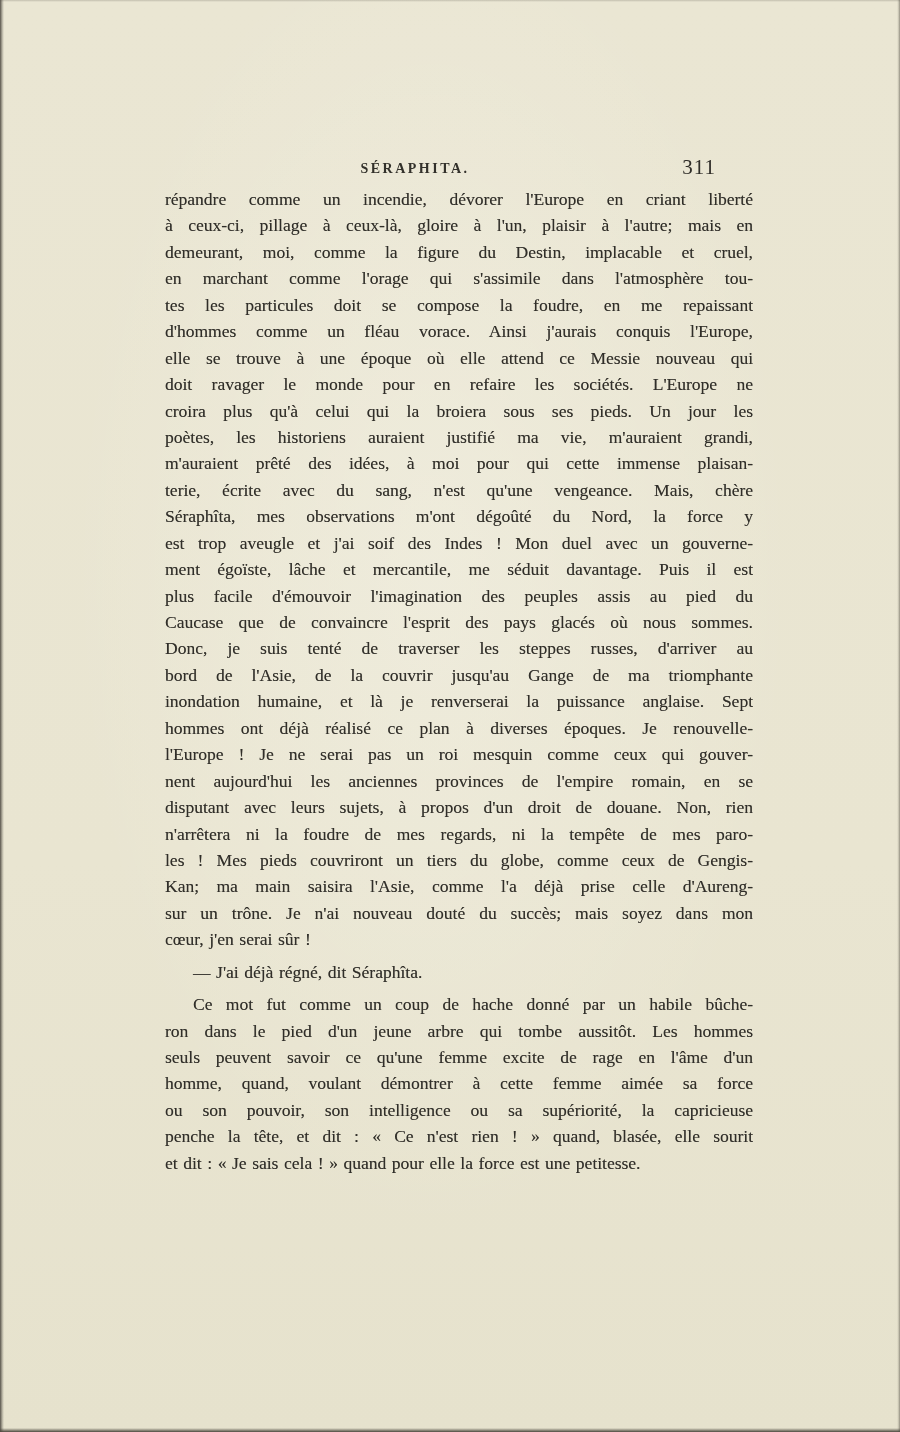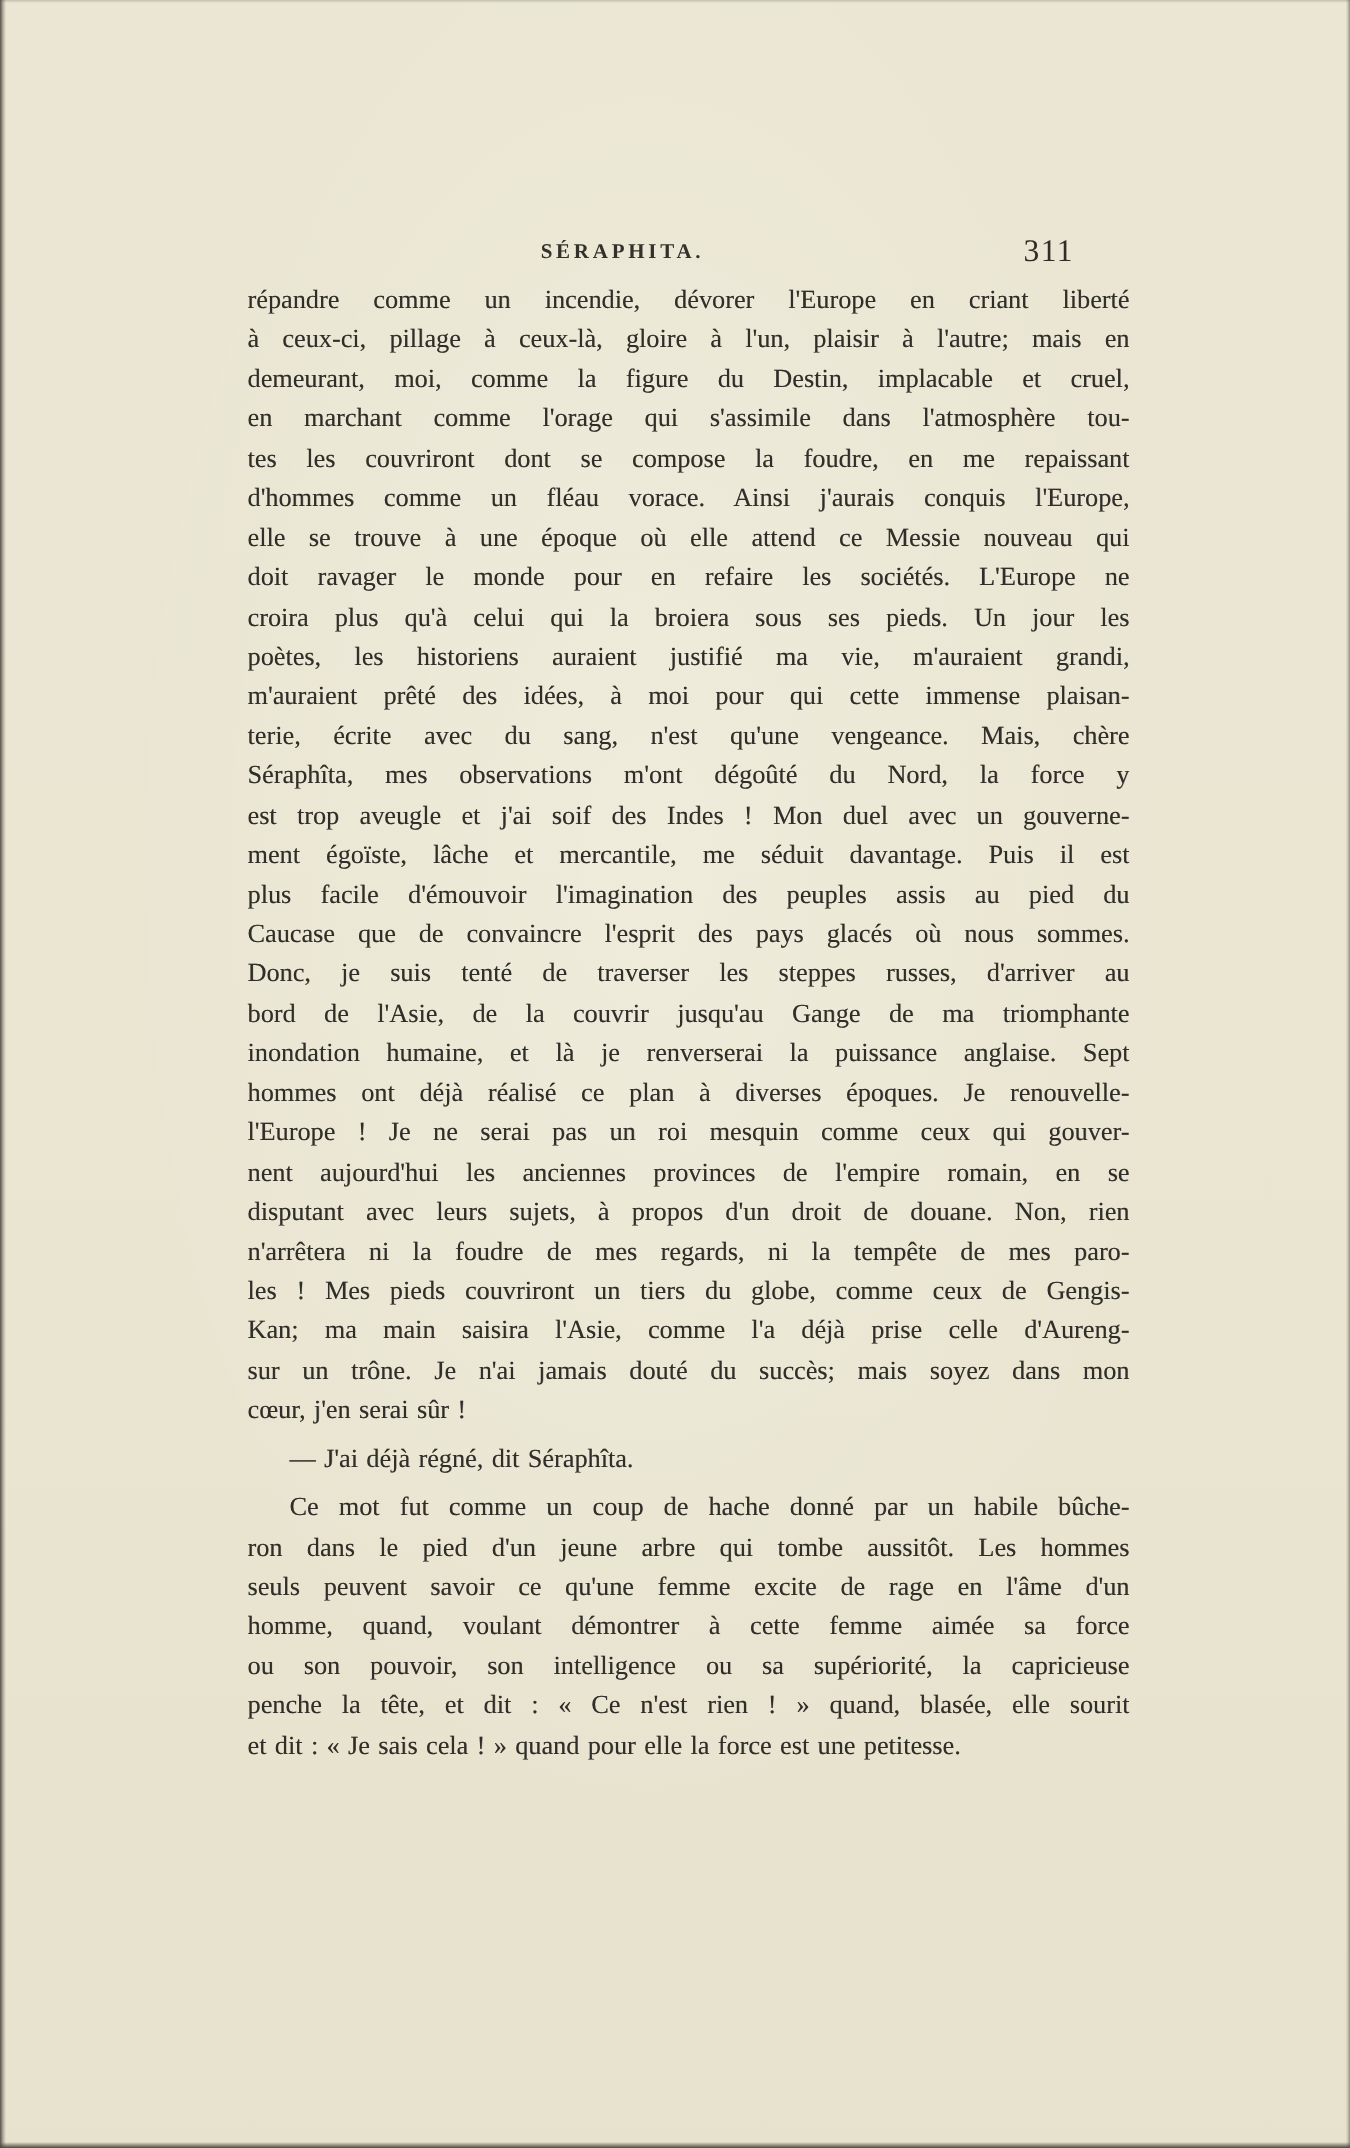--- a/index.html
+++ b/index.html
@@ -102,21 +102,21 @@
     <div class="header-title">SÉRAPHITA.</div>
     <div class="page-number">311</div>
   </div>
 
   <div class="text-block">
       <div class="para">
         <div class="line first">répandre comme un incendie, dévorer l'Europe en criant liberté</div>
         <div class="line">à ceux-ci, pillage à ceux-là, gloire à l'un, plaisir à l'autre; mais en</div>
         <div class="line">demeurant, moi, comme la figure du Destin, implacable et cruel,</div>
         <div class="line">en marchant comme l'orage qui s'assimile dans l'atmosphère tou-</div>
-        <div class="line">tes les couvriront dont se compose la foudre, en me repaissant</div>
+        <div class="line">tes les particules doit se compose la foudre, en me repaissant</div>
         <div class="line">d'hommes comme un fléau vorace. Ainsi j'aurais conquis l'Europe,</div>
         <div class="line">elle se trouve à une époque où elle attend ce Messie nouveau qui</div>
         <div class="line">doit ravager le monde pour en refaire les sociétés. L'Europe ne</div>
         <div class="line">croira plus qu'à celui qui la broiera sous ses pieds. Un jour les</div>
         <div class="line">poètes, les historiens auraient justifié ma vie, m'auraient grandi,</div>
         <div class="line">m'auraient prêté des idées, à moi pour qui cette immense plaisan-</div>
         <div class="line">terie, écrite avec du sang, n'est qu'une vengeance. Mais, chère</div>
         <div class="line">Séraphîta, mes observations m'ont dégoûté du Nord, la force y</div>
         <div class="line">est trop aveugle et j'ai soif des Indes ! Mon duel avec un gouverne-</div>
         <div class="line">ment égoïste, lâche et mercantile, me séduit davantage. Puis il est</div>
@@ -125,21 +125,21 @@
         <div class="line">Donc, je suis tenté de traverser les steppes russes, d'arriver au</div>
         <div class="line">bord de l'Asie, de la couvrir jusqu'au Gange de ma triomphante</div>
         <div class="line">inondation humaine, et là je renverserai la puissance anglaise. Sept</div>
         <div class="line">hommes ont déjà réalisé ce plan à diverses époques. Je renouvelle-</div>
         <div class="line">l'Europe ! Je ne serai pas un roi mesquin comme ceux qui gouver-</div>
         <div class="line">nent aujourd'hui les anciennes provinces de l'empire romain, en se</div>
         <div class="line">disputant avec leurs sujets, à propos d'un droit de douane. Non, rien</div>
         <div class="line">n'arrêtera ni la foudre de mes regards, ni la tempête de mes paro-</div>
         <div class="line">les ! Mes pieds couvriront un tiers du globe, comme ceux de Gengis-</div>
         <div class="line">Kan; ma main saisira l'Asie, comme l'a déjà prise celle d'Aureng-</div>
-        <div class="line">sur un trône. Je n'ai jamais douté du succès; mais soyez dans mon</div>
+        <div class="line">sur un trône. Je n'ai nouveau douté du succès; mais soyez dans mon</div>
         <div class="line last">cœur, j'en serai sûr !</div>
       </div>
       <div class="para indent">
         <div class="line first last">— J'ai déjà régné, dit Séraphîta.</div>
       </div>
       <div class="para indent">
         <div class="line first">Ce mot fut comme un coup de hache donné par un habile bûche-</div>
         <div class="line">ron dans le pied d'un jeune arbre qui tombe aussitôt. Les hommes</div>
         <div class="line">seuls peuvent savoir ce qu'une femme excite de rage en l'âme d'un</div>
         <div class="line">homme, quand, voulant démontrer à cette femme aimée sa force</div>

